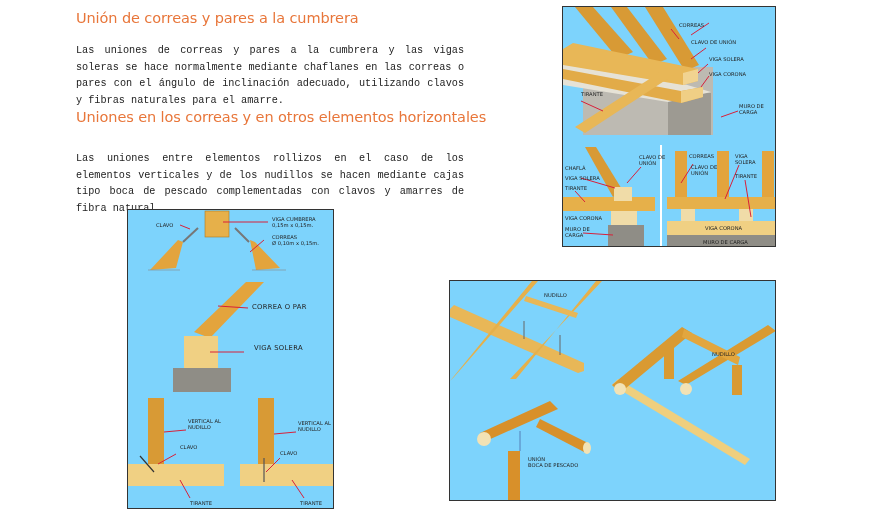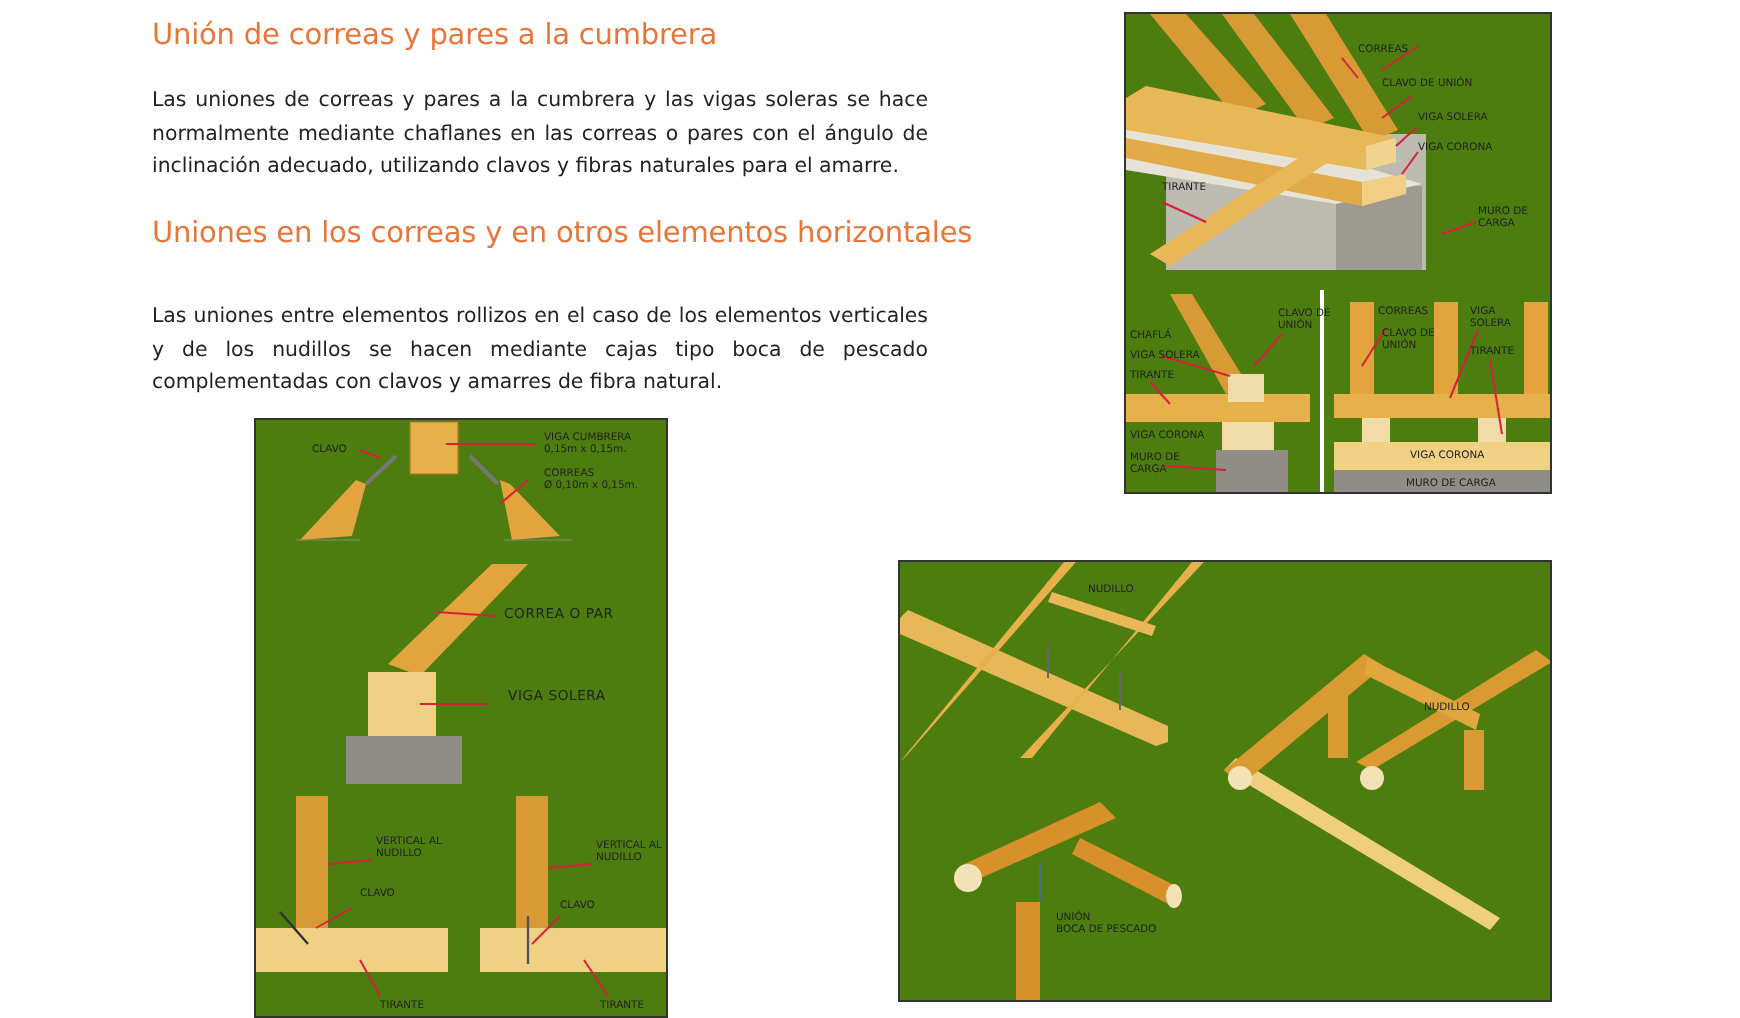--- a/index.html
+++ b/index.html
@@ -9,24 +9,24 @@
     font-family: "DejaVu Sans", sans-serif;
   }
   .heading {
     position: absolute; left: 76px; margin: 0;
     font-size: 14.5px; font-weight: normal; color: #e8763a;
     white-space: nowrap; letter-spacing: -0.1px; text-align: right;
   }
   .para {
     position: absolute; left: 76px; width: 388px; margin: 0;
     font-size: 10.2px; line-height: 16.6px; color: #222;
-    text-align: justify; text-align-last: left;
+    text-align: justify; text-align-last: left; font-family: Liberation Mono, monospace;
   }
   .frame {
-    position: absolute; border: 1.3px solid #333; background: #4d7c0f;
+    position: absolute; border: 1.3px solid #333; background: #7dd3fc;
     box-sizing: border-box; overflow: hidden;
   }
   .frame svg { position: absolute; left: 0; top: 0; }
   .lbl {
     position: absolute; font-size: 5.2px; color: #222; line-height: 6px;
     white-space: pre; font-family: "DejaVu Sans", sans-serif;
   }
   .lbl-l { font-size: 6.8px; line-height: 8px; letter-spacing: 0.3px; }
 </style>
 </head>

